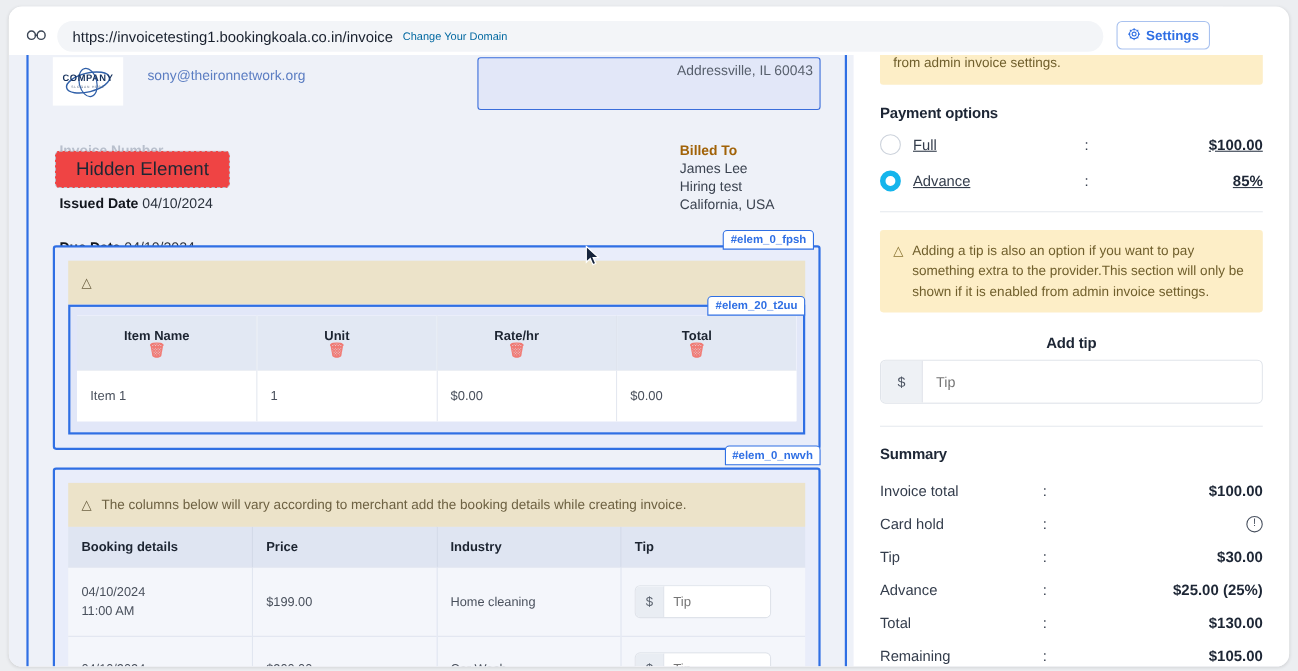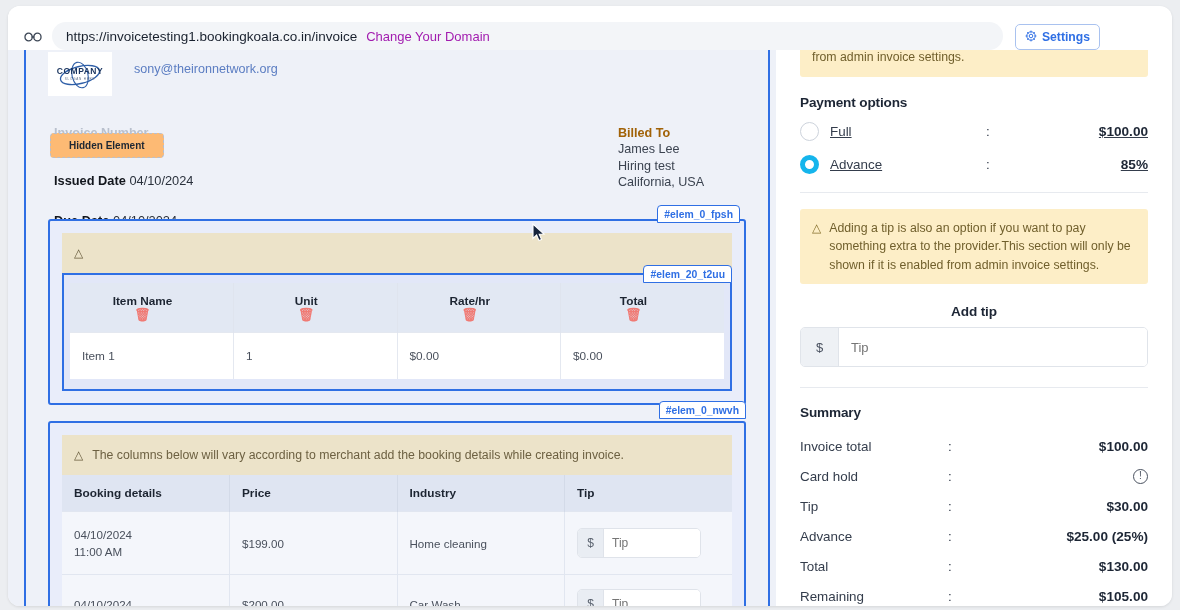--- a/index.html
+++ b/index.html
@@ -20,22 +20,22 @@
     border-radius: 12px;
     overflow: hidden;
     box-shadow: 0 1px 3px rgba(0,0,0,.10);
   }
 
   
   #urlbar {
     position: absolute; left: 0; top: 0;
     width: 1104px; height: 44px;
     background: #ffffff;
-    display: flex; align-items: flex-end;
-    padding: 0 12px;
+    display: flex; align-items: flex-start;
+    padding: 13px 12px;
   }
   #link-icon {
     width: 26px; height: 26px;
     display: flex; align-items: center; justify-content: center;
     color: #3d4756; flex: 0 0 auto;
   }
   #url-pill {
     flex: 1 1 auto;
     height: 28px;
     margin-left: 6px;
@@ -45,22 +45,22 @@
     padding: 0 14px;
     gap: 9px;
     min-width: 0;
   }
   #url-text {
     font-size: 13.5px;
     color: #19212e;
     white-space: nowrap;
   }
   #change-domain {
-    font-size: 13px;
-    color: #a21caf;
+    font-size: 10px;
+    color: #0369a1;
     white-space: nowrap;
     cursor: pointer;
   }
   #settings-btn {
     flex: 0 0 auto;
     margin-left: 12px;
     height: 26px;
     border: 1px solid #a9c2ef;
     border-radius: 5px;
     background: #fff;
@@ -141,28 +141,27 @@
   .invnum-label {
     font-size: 12.6px; font-weight: bold; color: #b9c0cd;
     line-height: 16px;
   }
   .invnum-value {
     font-size: 12.6px; color: #b9c0cd;
     line-height: 16px;
   }
   #hidden-element-chip {
     position: absolute; left: 2px; top: 8px;
-    background: #fdba74;
+    background: #ef4444;
     border: 1px dashed #b8bfcc;
     border-radius: 4px;
     padding: 6px 18px;
-    font-size: 10px;
+    font-size: 17px;
     color: #1e2733;
     white-space: nowrap;
-    font-weight: bold;
   }
   .date-row { font-size: 12.8px; color: #12161d; line-height: 16px; }
   .date-row b { font-weight: bold; }
   .date-row span { font-weight: normal; color: #2a313c; }
   #issued-row { position: absolute; left: 6px; top: 48px; }
   #due-row { position: absolute; left: 6px; top: 88px; }
 
   #billed-block { position: absolute; right: 8px; top: 0; text-align: left; width: 120px; }
   #billed-title { font-size: 12.6px; font-weight: bold; color: #a16207; line-height: 16.4px; }
   .billed-line { font-size: 12.6px; color: #3b4350; line-height: 16.4px; }
@@ -420,20 +419,23 @@
         <div id="inv-head">
           <div id="logo-box">
             <svg id="logo-svg" viewBox="0 0 120 62">
               <ellipse cx="60" cy="33" rx="40" ry="17" fill="none" stroke="#2f5fa8" stroke-width="2.6" transform="rotate(-14 60 33)"></ellipse>
               <ellipse cx="60" cy="33" rx="16" ry="26" fill="none" stroke="#2f5fa8" stroke-width="2.2" transform="rotate(-14 60 33)"></ellipse>
               <text x="60" y="31" text-anchor="middle" font-family="'Liberation Sans',sans-serif" font-size="17" font-weight="bold" fill="#18335e" letter-spacing="1">COMPANY</text>
               <text x="60" y="43" text-anchor="middle" font-family="'Liberation Sans',sans-serif" font-size="6" fill="#5a6b86" letter-spacing="1.6">SLOGAN HERE</text>
             </svg>
           </div>
           <div id="merchant-email">sony@theironnetwork.org</div>
+          <div id="address-box">
+            <div id="address-text">Addressville, IL 60043</div>
+          </div>
         </div>
 
         <div id="meta-wrap">
 
           <div id="invnum-block">
             <div class="invnum-label">Invoice Number</div>
             <div class="invnum-value">INV-2023-23003</div>
           </div>
 
           <div id="hidden-element-chip">Hidden Element</div>

